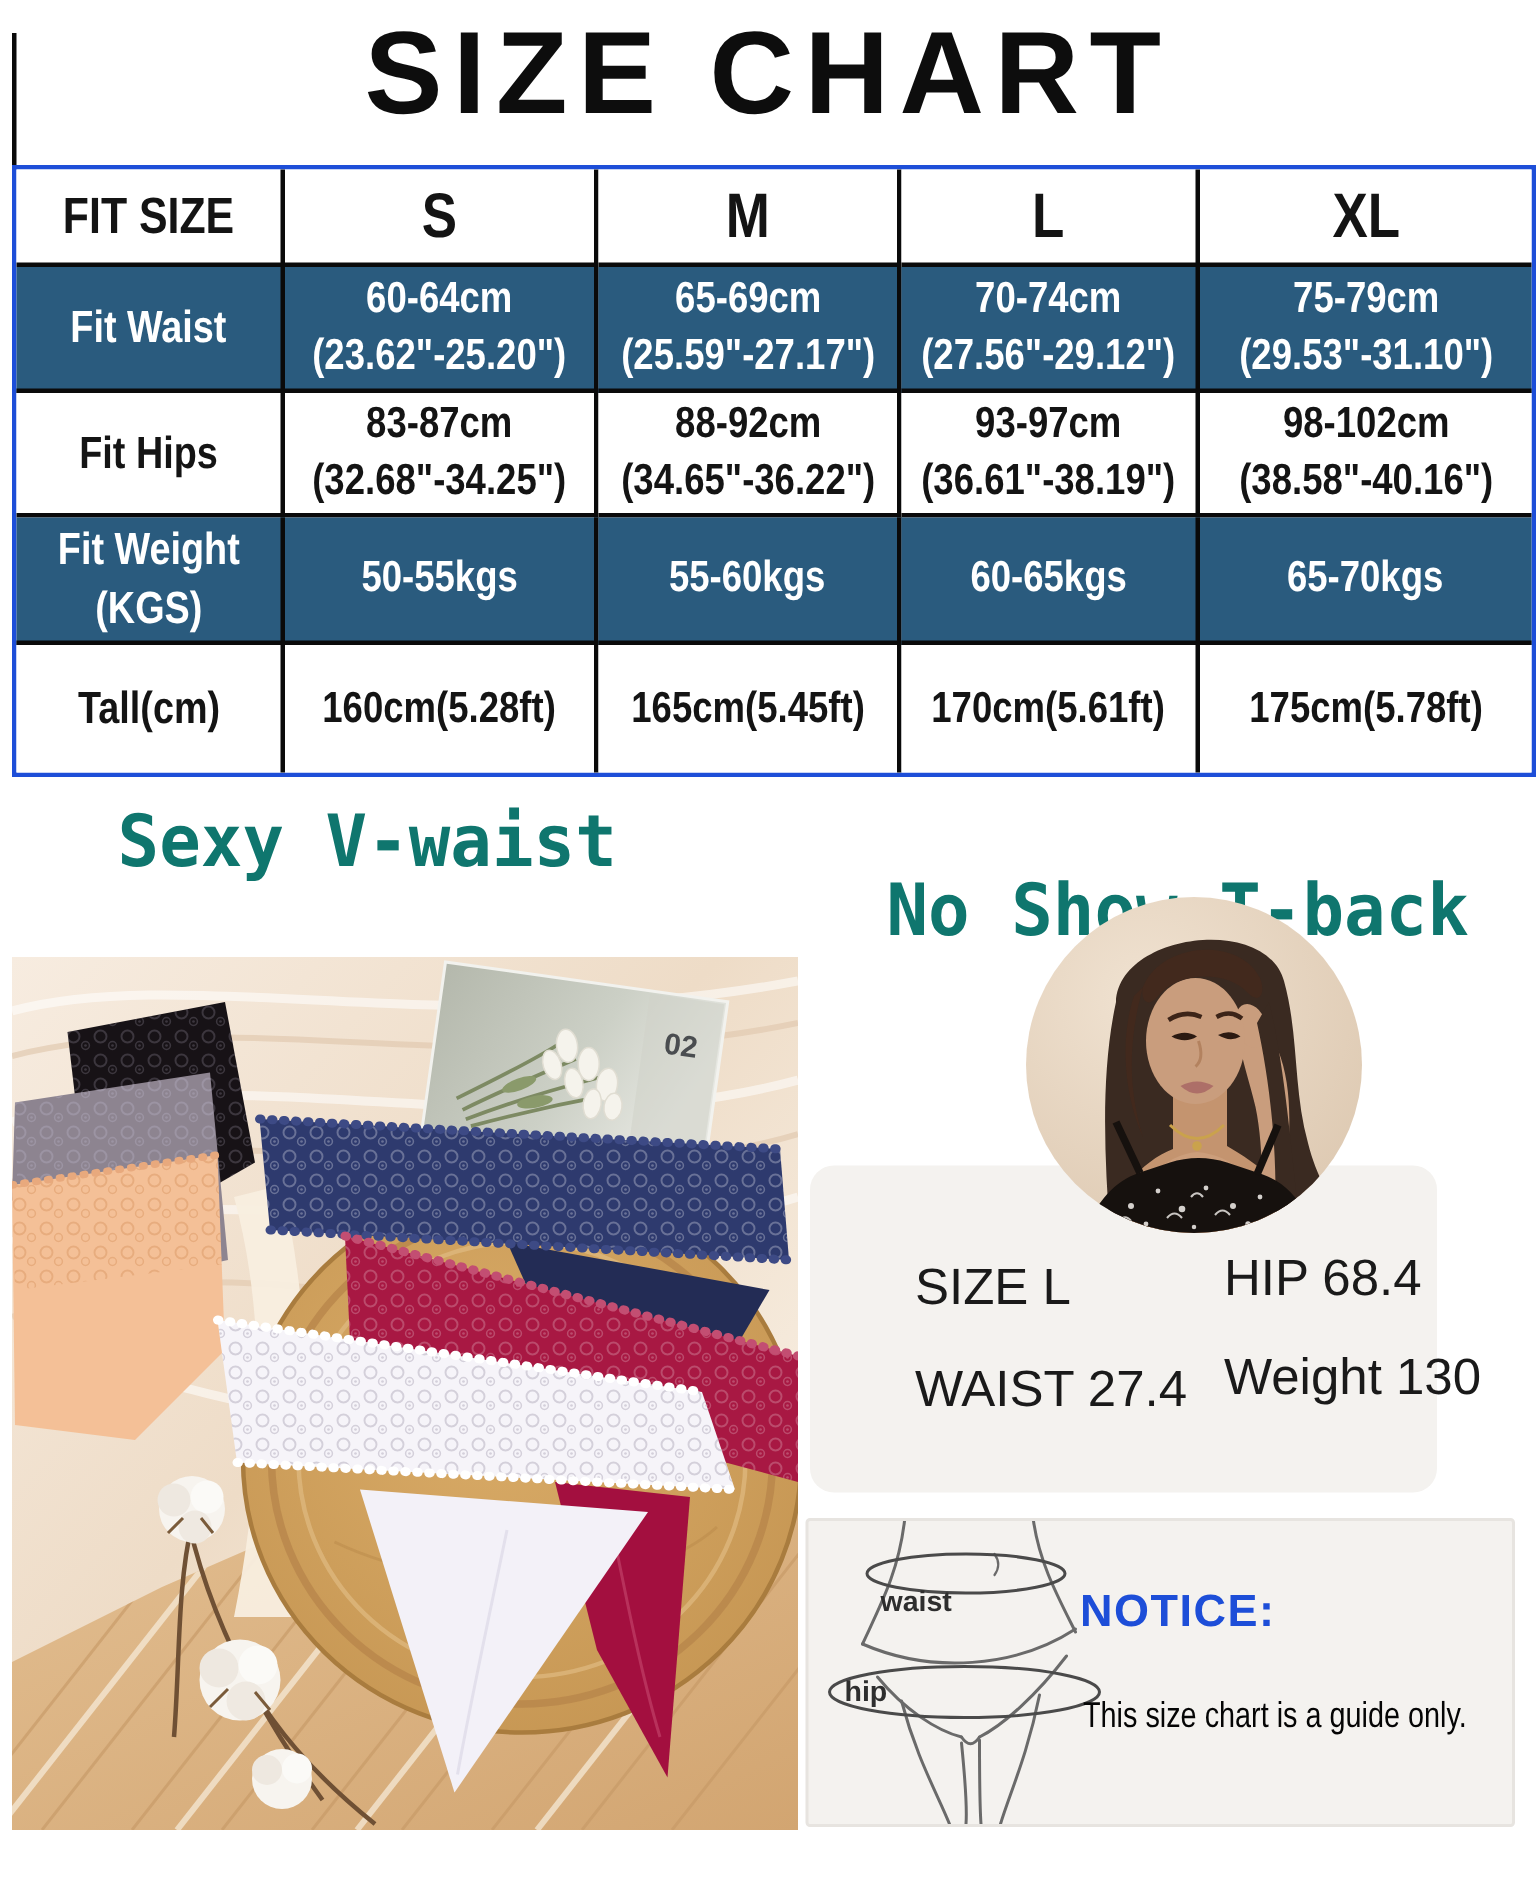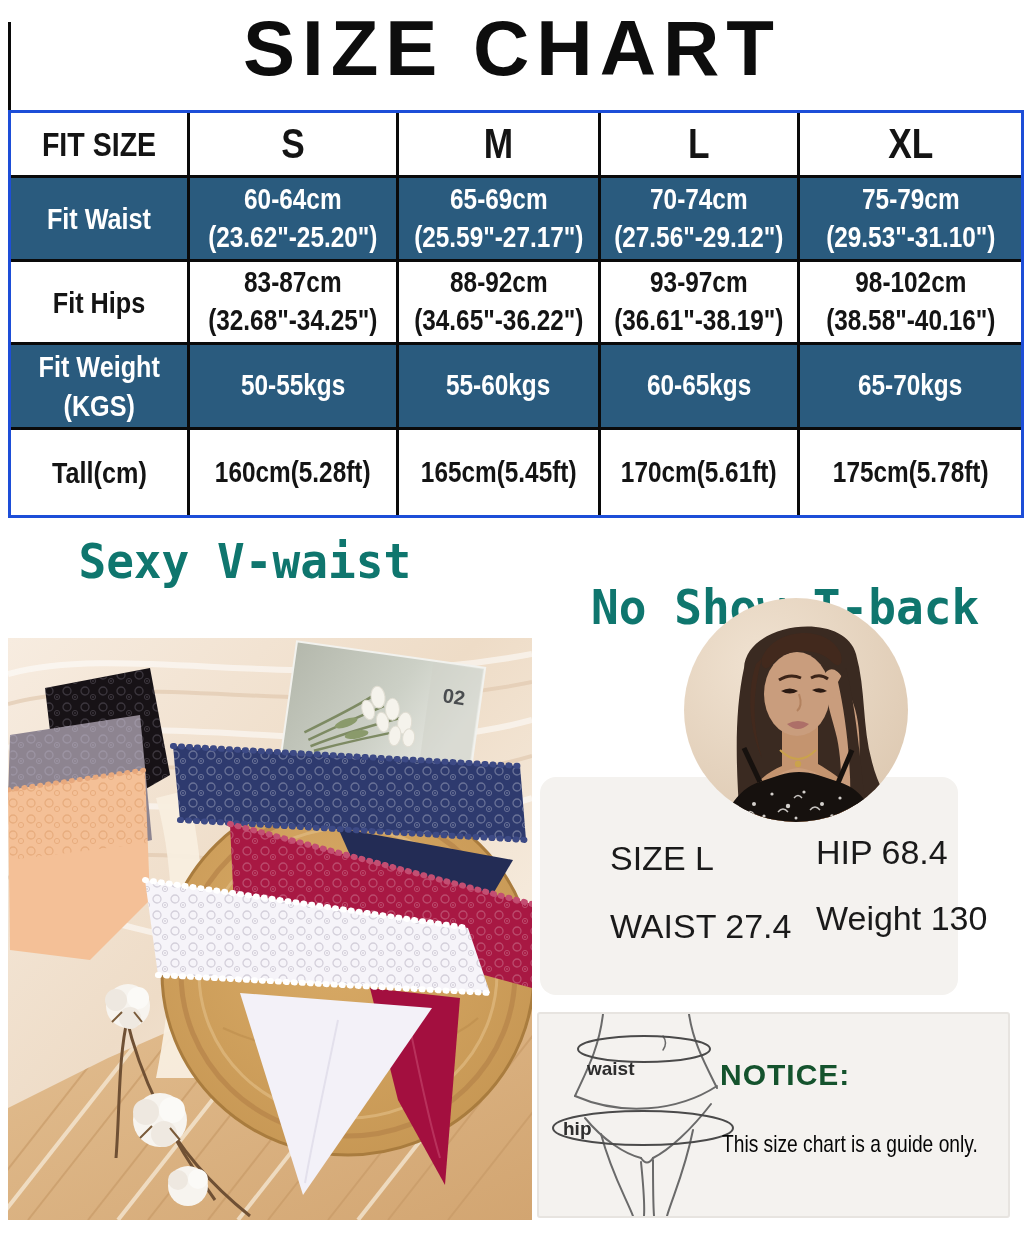--- a/index.html
+++ b/index.html
@@ -54,21 +54,21 @@
   .ii-weight{left:276px;top:122px;}
 
   
   .notice{position:absolute;left:537px;top:1012px;width:473px;height:206px;background:#f4f2ef;
           border:2px solid #e7e4e0;box-sizing:border-box;border-radius:3px;z-index:3;}
   .diagram{position:absolute;left:2px;top:0;}
   .diag-label{position:absolute;font-size:19px;font-weight:bold;color:#2e2e2e;}
   .dl-waist{left:48px;top:44px;}
   .dl-hip{left:24px;top:104px;}
   .notice-heading{position:absolute;left:181px;top:44px;font-size:30px;font-weight:bold;
-                  color:#14532d;letter-spacing:1px;}
+                  color:#1d4ed8;letter-spacing:1px;}
   .notice-body{position:absolute;left:183px;top:116px;font-size:24px;color:#050505;
                transform:scaleX(.8);transform-origin:left center;white-space:nowrap;}
 </style>
 </head>
 <body>
 
 <div class="stage">
 
   <div class="title">SIZE CHART</div>
   <div class="left-rule"></div>

